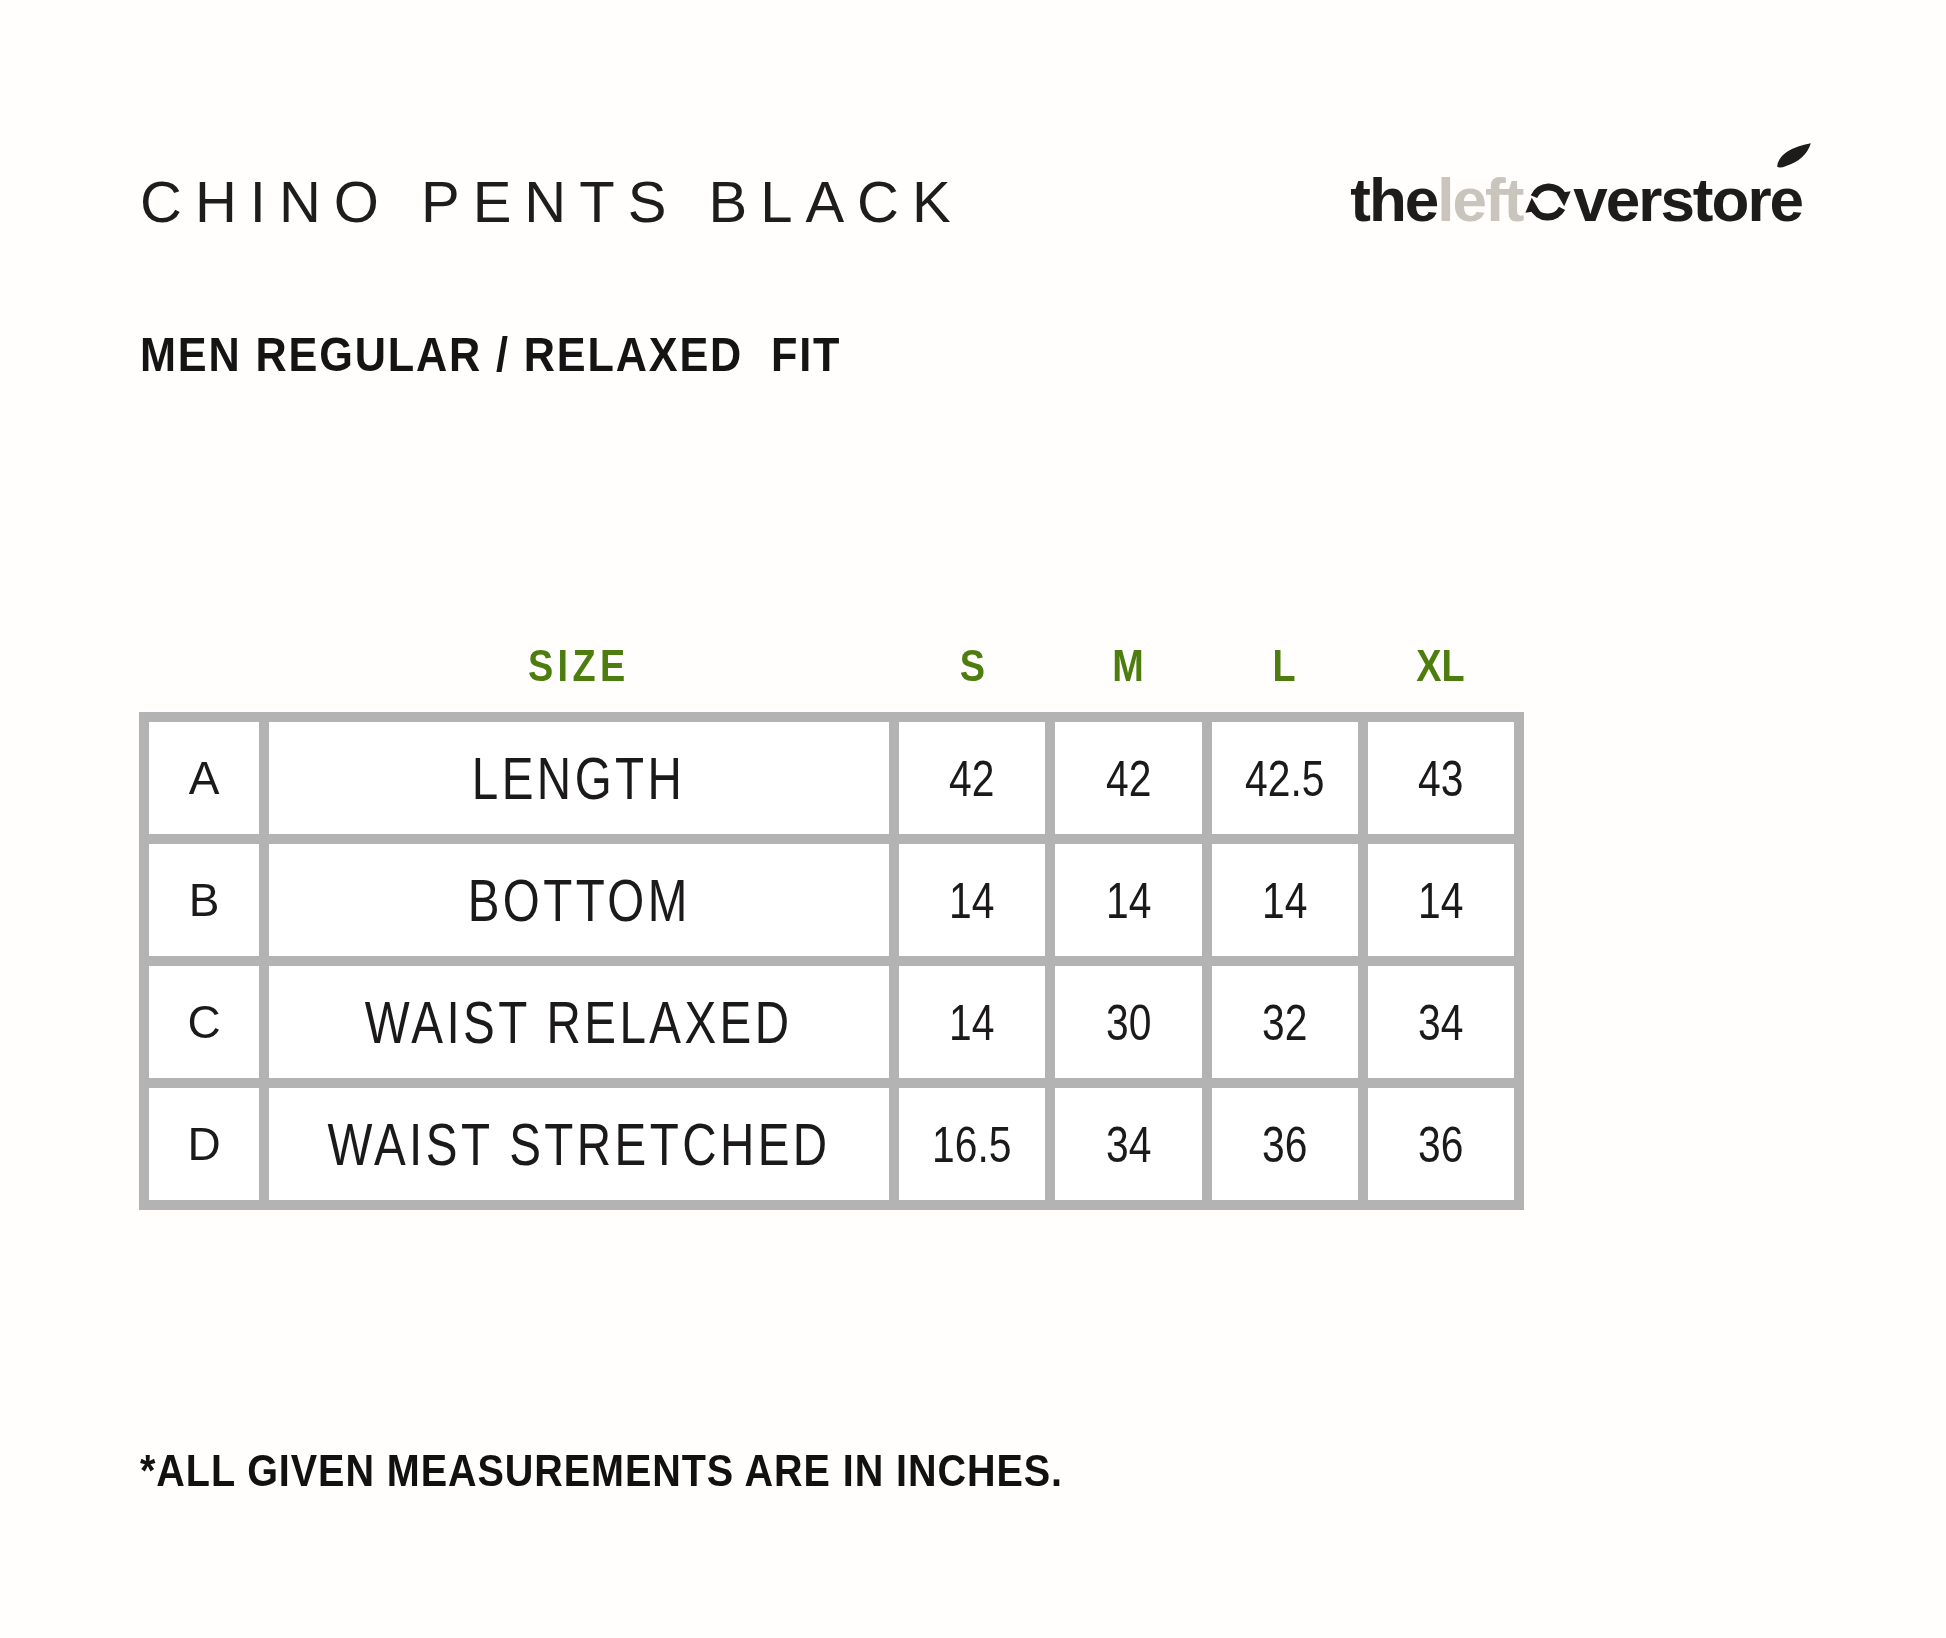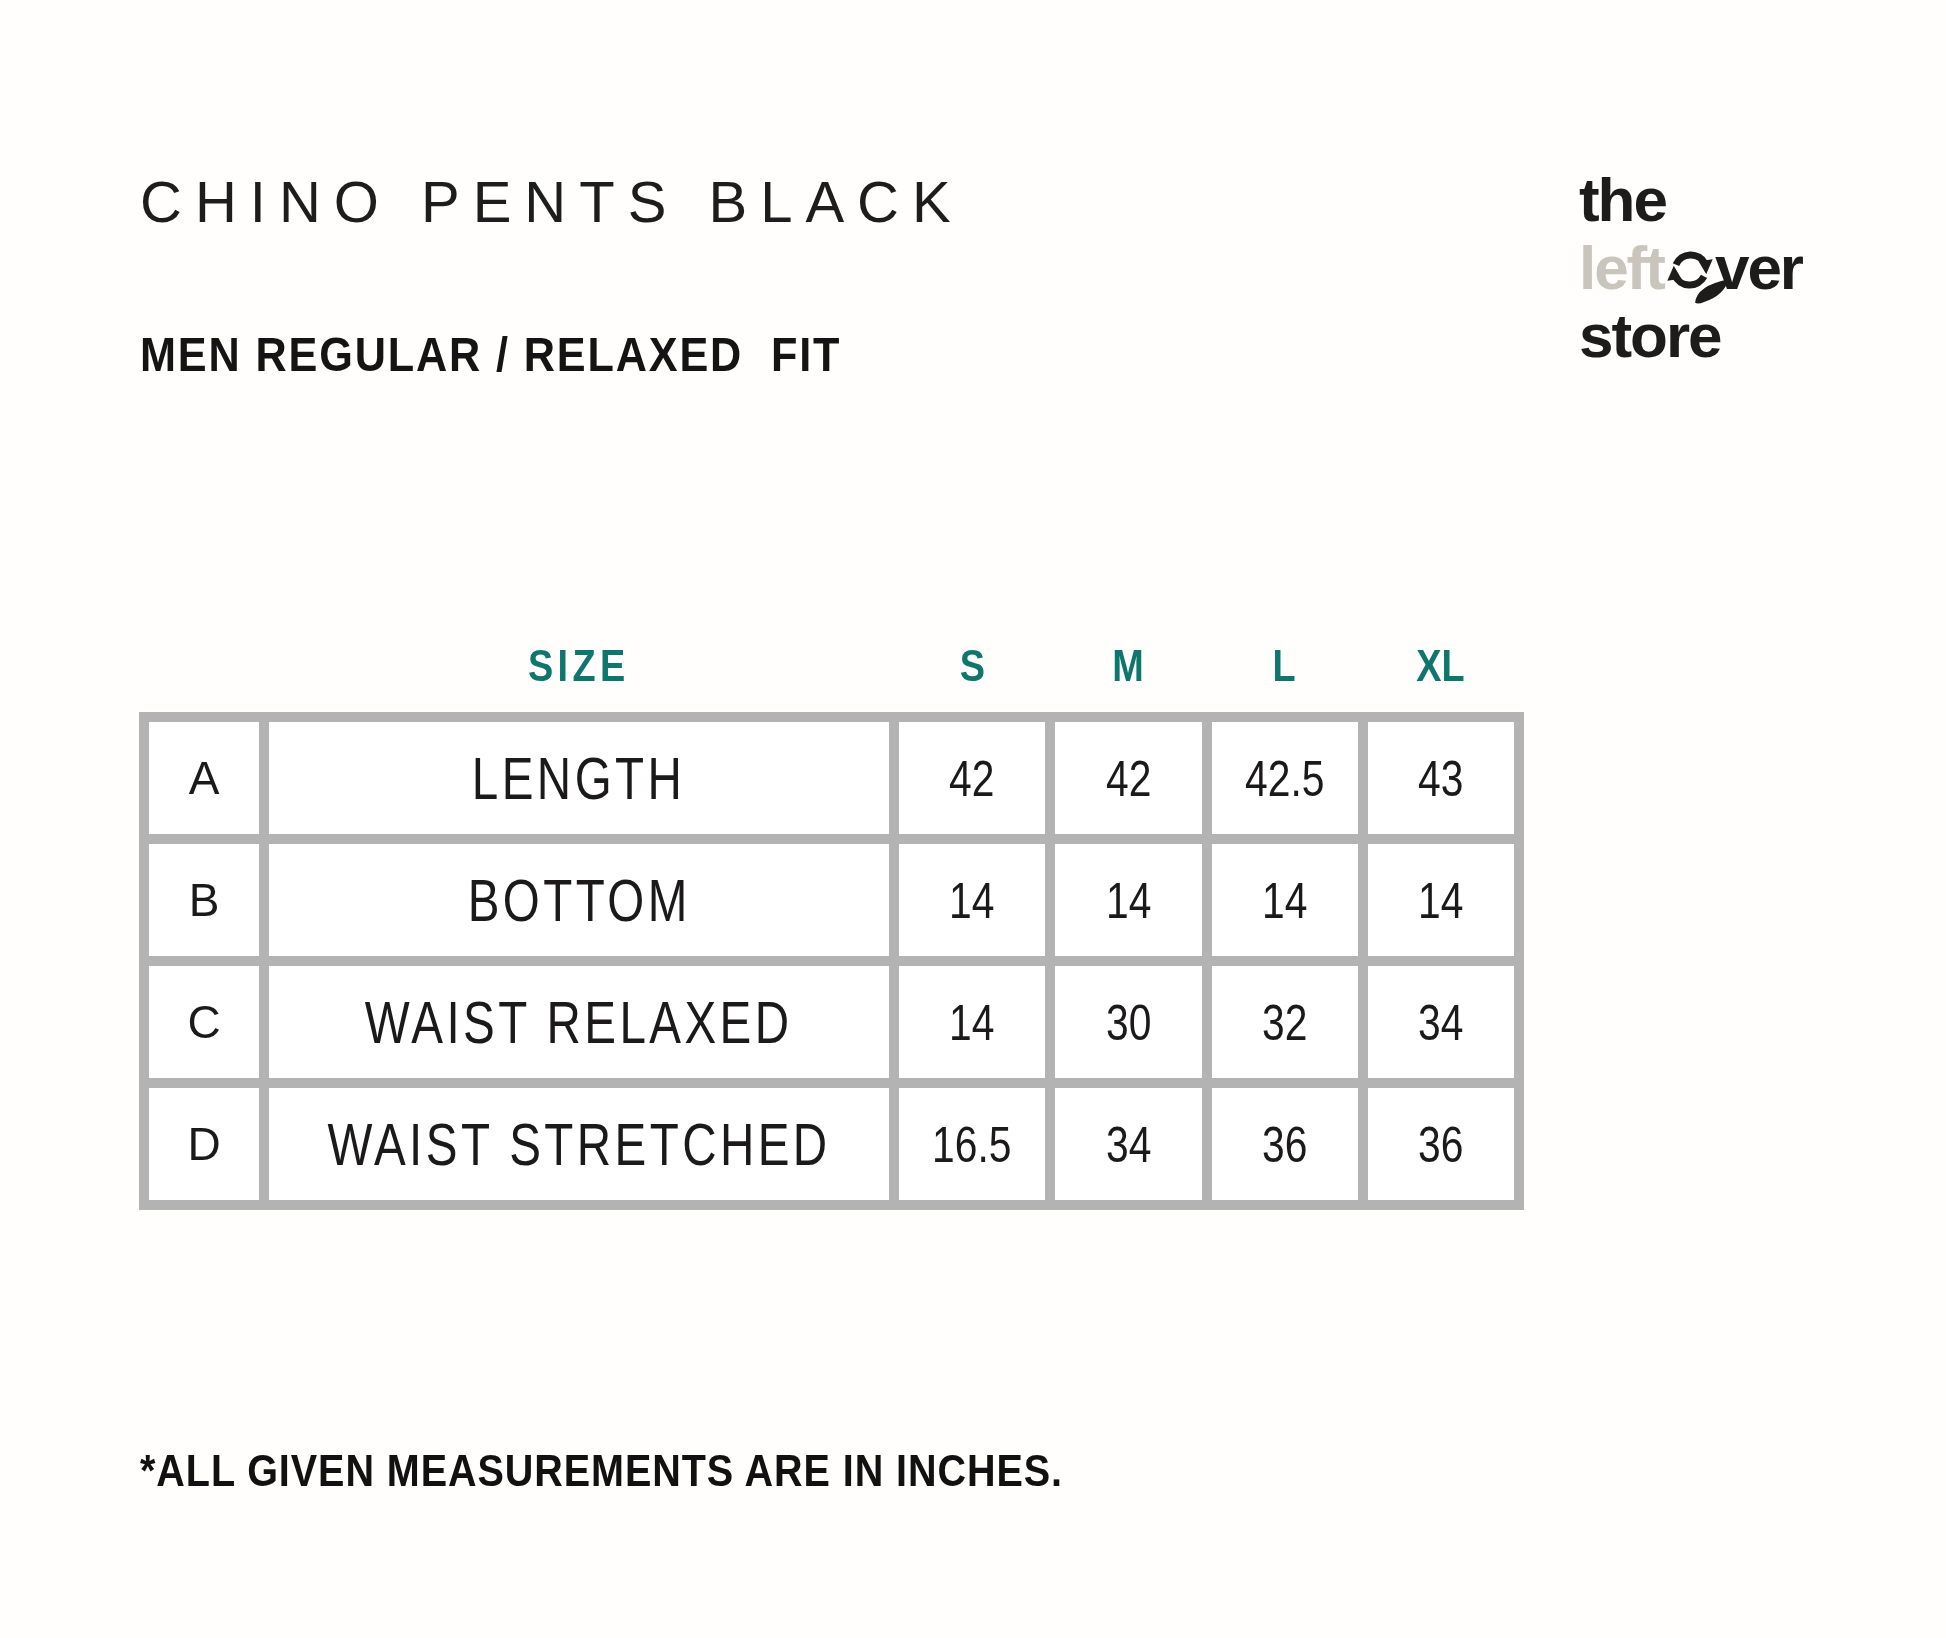--- a/index.html
+++ b/index.html
@@ -21,39 +21,39 @@
   .subtitle{
     position:absolute;left:140px;top:326px;
     font-size:47px;font-weight:700;letter-spacing:2px;
     transform:scale(0.92,1.04);transform-origin:left center;
     color:#151313;
   }
 
   
   .logo{
     position:absolute;top:166px;right:144px;
-    display:flex;flex-direction:column;align-items:flex-start;
+    display:flex;flex-direction:row;align-items:center;
     font-weight:700;font-size:62px;letter-spacing:-2px;
     line-height:68px;color:#1e1b1b;
   }
   .logo-row{display:flex;align-items:center;}
   .logo .beige{color:#c9c4bc;}
   .recycle{width:54px;height:54px;margin:4px -2px 0 -1px;flex:0 0 auto;}
   .store-e{position:relative;display:inline-block;}
   .leaf{position:absolute;top:-24px;left:4px;width:40px;height:26px;transform:rotate(-6deg);}
 
   
   .chart-header{
     position:absolute;left:139px;top:638px;width:1385px;height:54px;
     display:grid;grid-template-columns:110px 620px 1fr 1fr 1fr 1fr;
     column-gap:10px;padding:0 10px;box-sizing:border-box;
   }
   .chart-header .hcell{
     display:flex;align-items:center;justify-content:center;
-    font-size:43px;font-weight:700;color:#0f766e;
+    font-size:43px;font-weight:700;color:#4d7c0f;
   }
   .size-chart{
     position:absolute;left:139px;top:712px;width:1385px;
     background:#b3b3b3;
     display:grid;grid-template-columns:110px 620px 1fr 1fr 1fr 1fr;
     grid-auto-rows:112px;gap:10px;padding:10px;box-sizing:border-box;
   }
   .cell{
     background:#ffffff;display:flex;align-items:center;justify-content:center;
     color:#1b1919;

